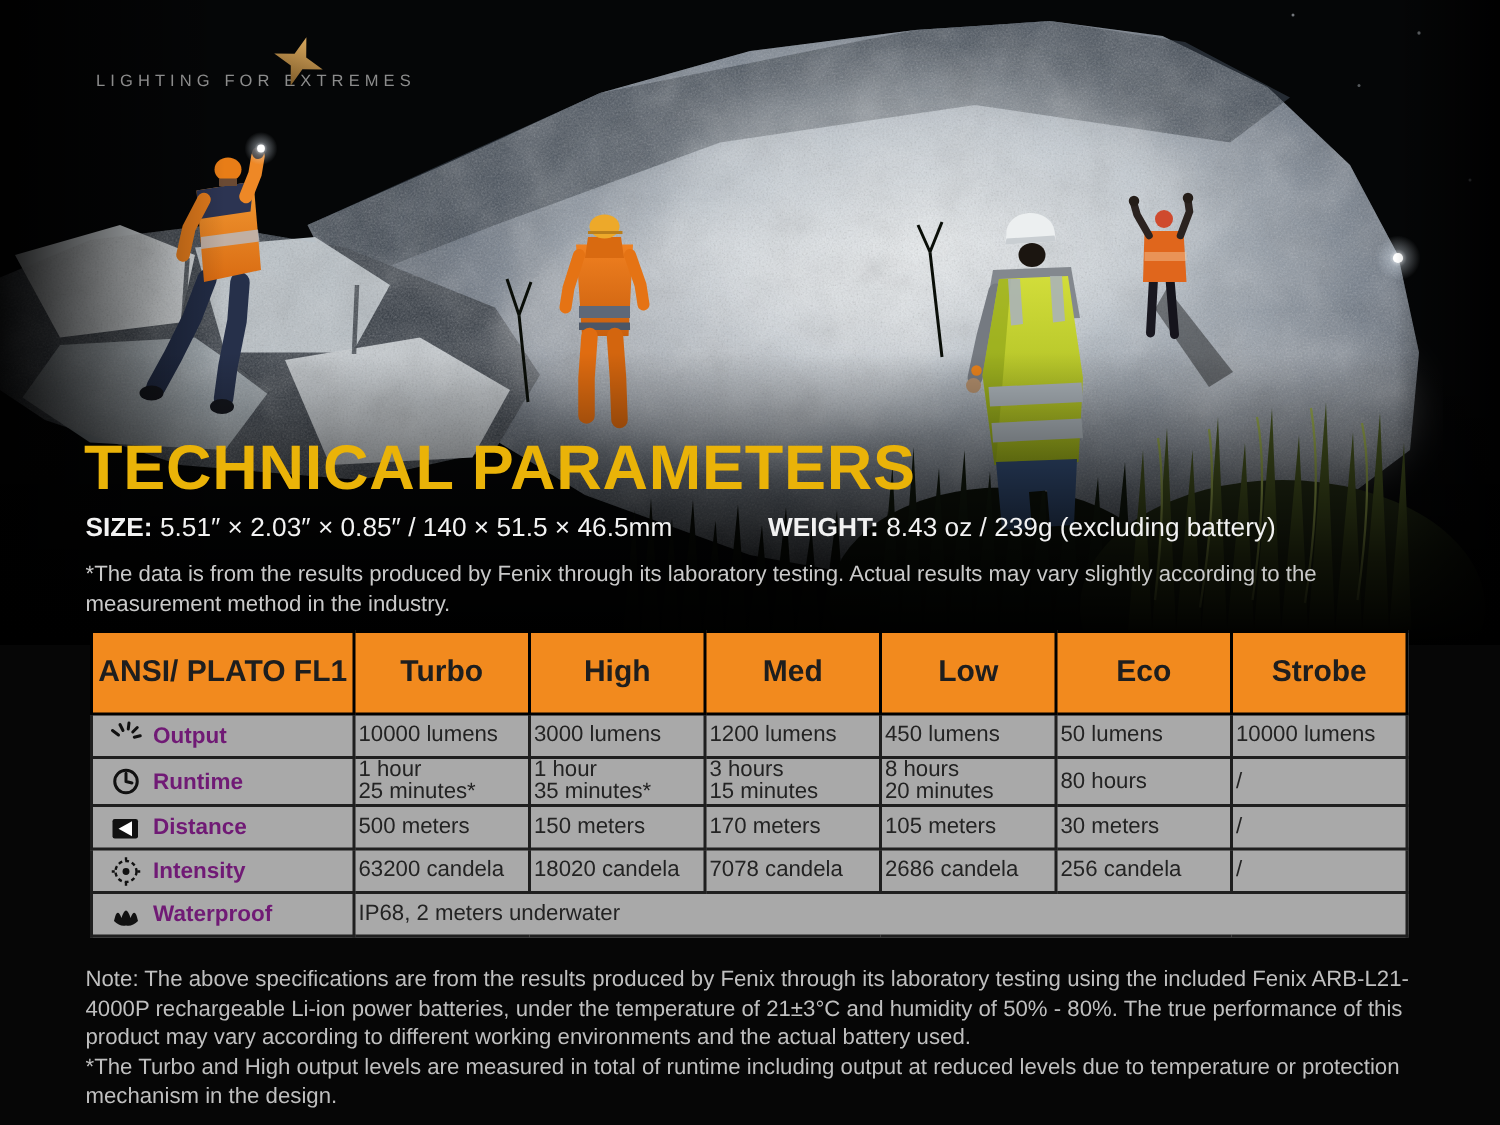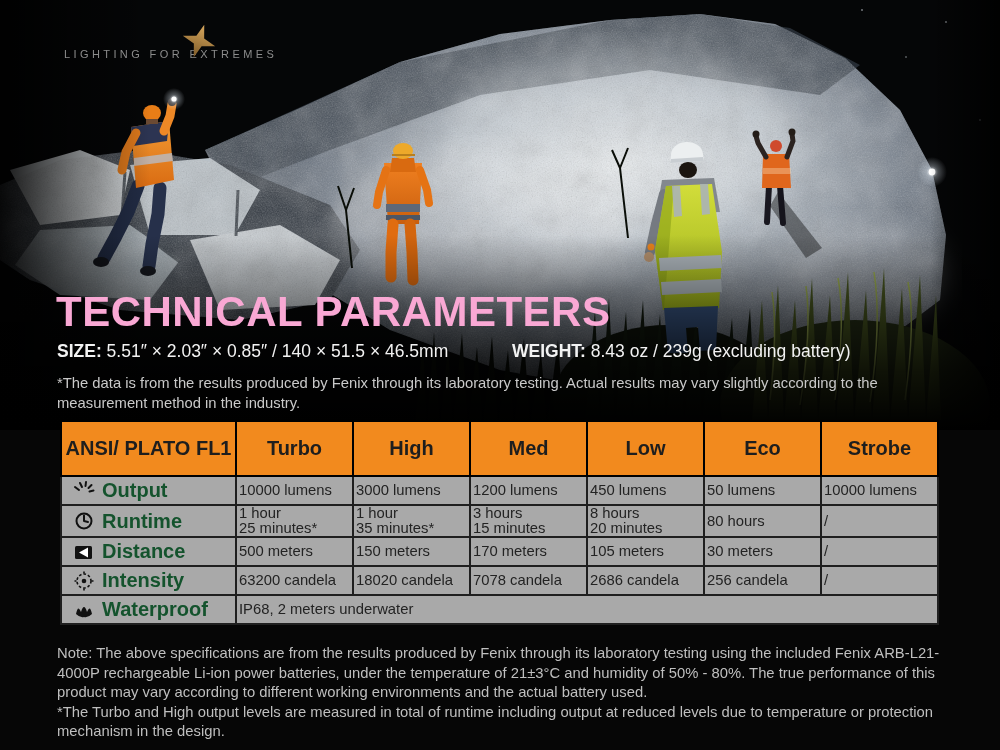--- a/index.html
+++ b/index.html
@@ -11,36 +11,36 @@
 
   
   .logo{position:absolute;left:64px;top:44px;z-index:5;}
   .logo .star{position:absolute;left:118px;top:-20px;}
   .logo .brand{font-size:45px;font-weight:bold;letter-spacing:7px;color:#8a8a8a;
                line-height:1;transform:scaleY(1.02);}
   .logo .tagline{font-size:11px;letter-spacing:3.4px;color:#8c8c8c;margin-top:4px;}
 
   
   .title{position:absolute;left:56px;top:288px;z-index:5;font-size:42px;font-weight:bold;
-         color:#f9a8d4;letter-spacing:0.5px;}
+         color:#eab308;letter-spacing:0.5px;}
   .meta{position:absolute;left:57px;top:341px;width:900px;z-index:5;font-size:17.5px;color:#f2f2f2;}
   .meta b{font-weight:bold;}
   .meta .weight{position:absolute;left:455px;top:0;}
   .disclaimer{position:absolute;left:57px;top:373px;width:884px;z-index:5;
               font-size:14.8px;line-height:1.38;color:#c9c9c9;}
 
   
   table.spec{position:absolute;left:60px;top:420px;z-index:5;border-collapse:collapse;
              table-layout:fixed;background:#a9a9a9;}
   table.spec th{background:#f28a1e;color:#1e1e1e;font-size:20px;font-weight:bold;
                 height:29px;border:2px solid #000000;padding:12px 2px;text-align:center;}
   table.spec td{background:#a9a9a9;color:#232323;font-size:14.8px;text-align:left;
                 height:27px;border:2px solid #1f1f1f;padding:0 2px;white-space:pre-line;
                 line-height:15px;}
-  table.spec td.lbl{text-align:right;font-weight:bold;color:#14532d;font-size:20px;}
+  table.spec td.lbl{text-align:right;font-weight:bold;color:#701a75;font-size:15px;}
   table.spec td.lbl .cellwrap{display:flex;align-items:center;gap:7px;padding-left:9px;}
   table.spec td.lbl svg{flex:0 0 auto;}
 
   
   .notes{position:absolute;left:57px;top:644px;width:893px;z-index:5;
          font-size:14.8px;line-height:1.32;color:#bfbfbf;}
   .notes p{margin:0;}
 </style>
 </head>
 <body>

